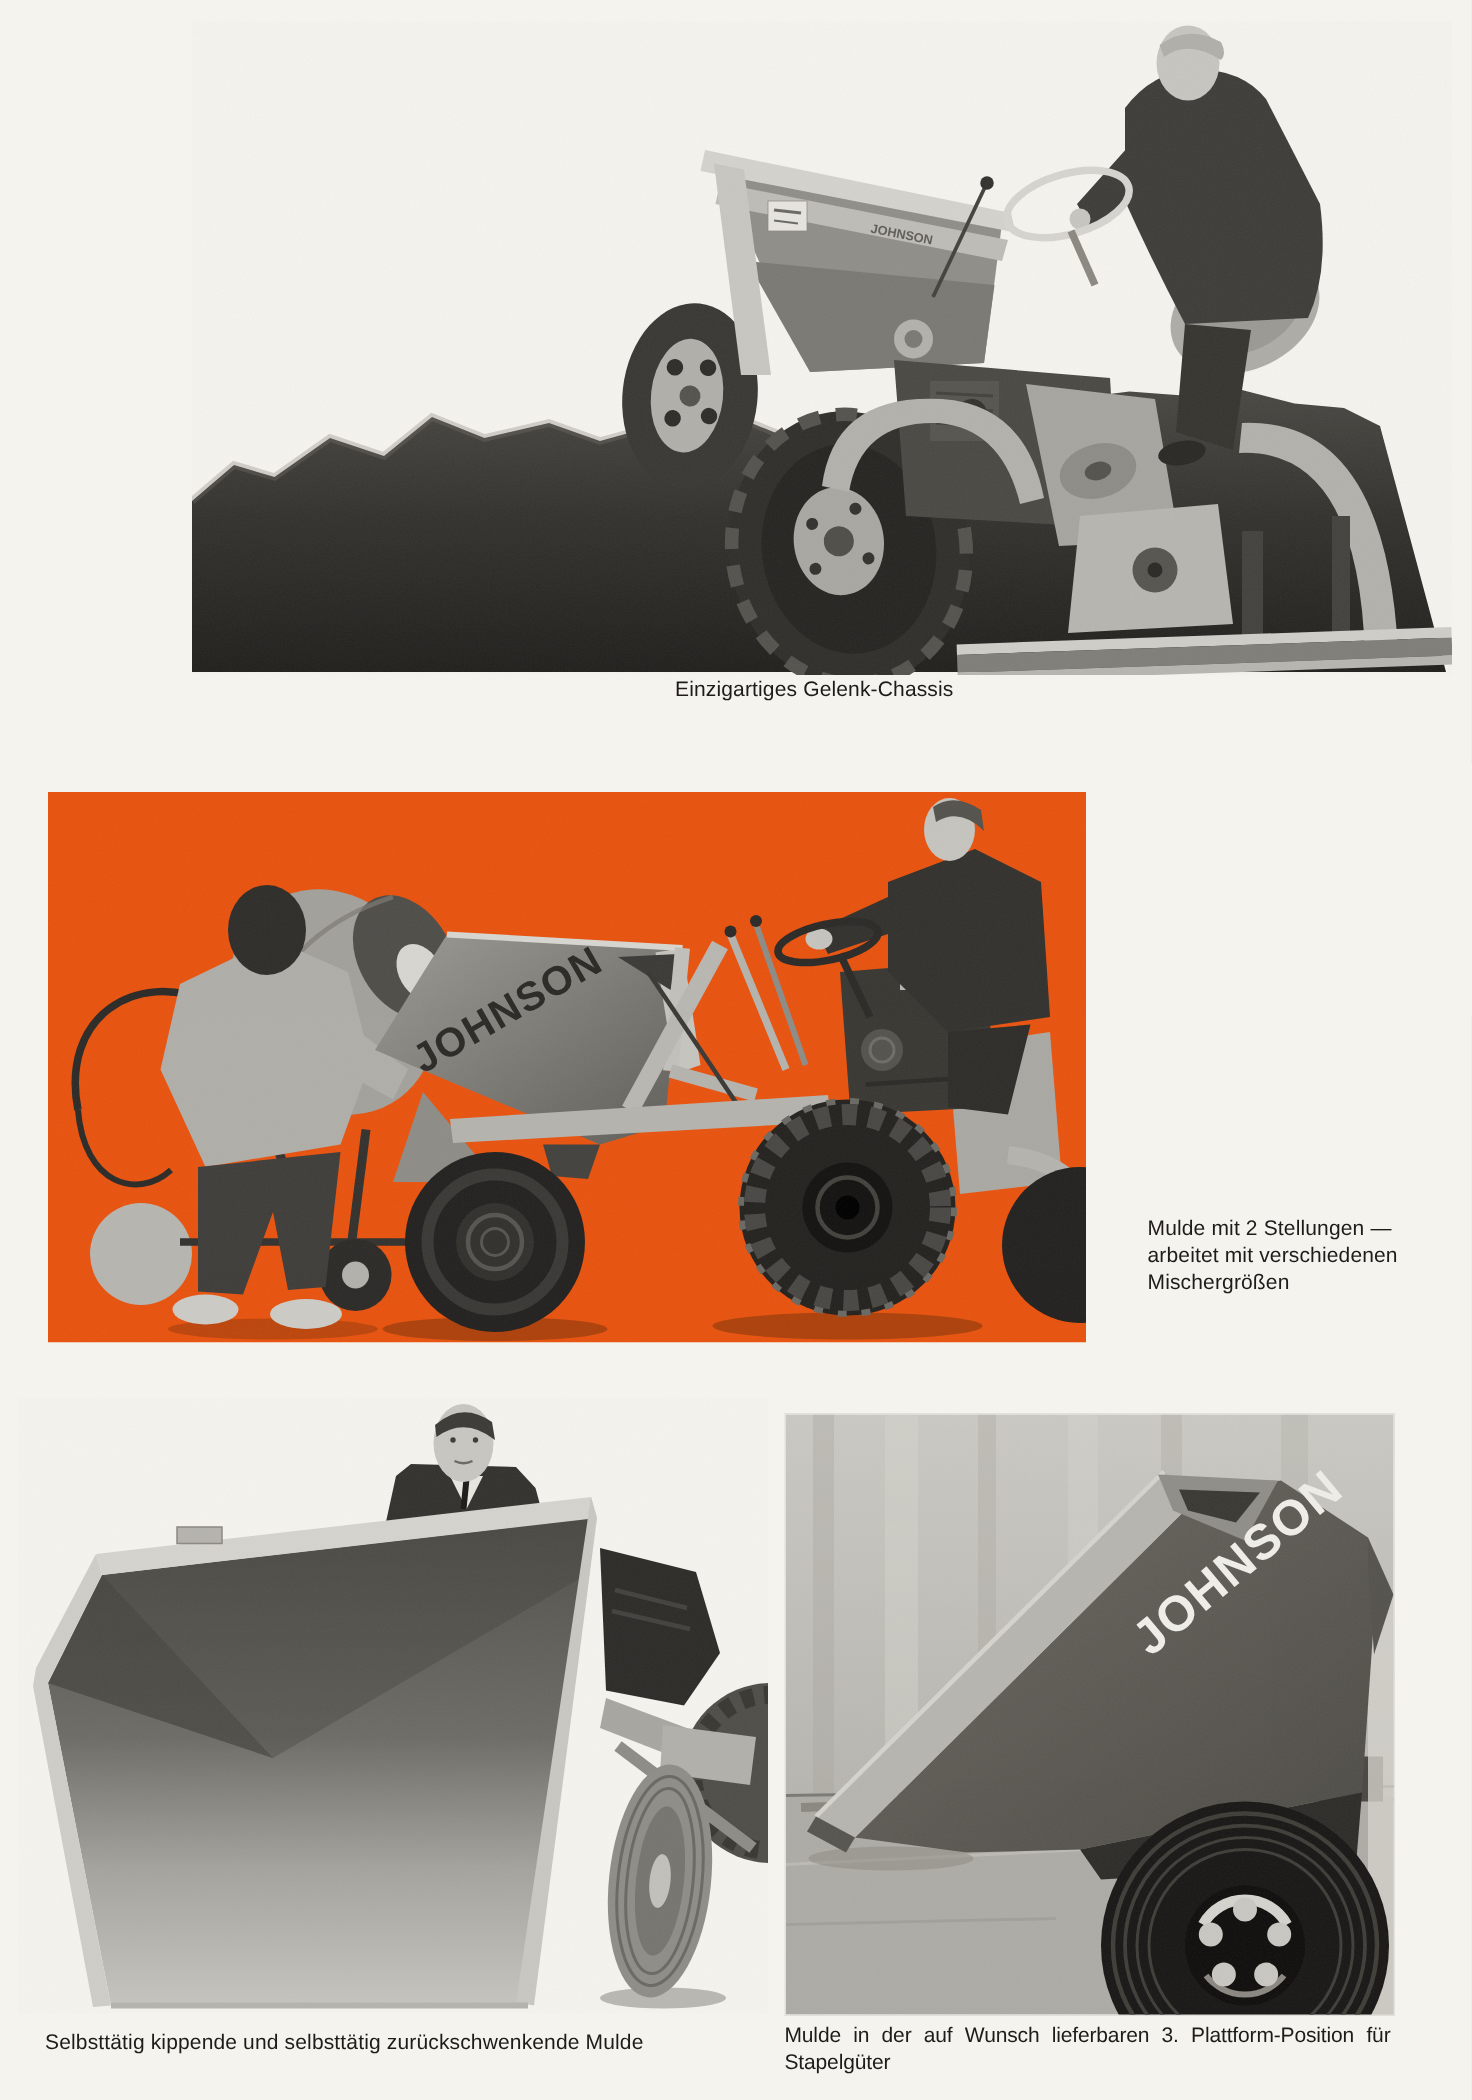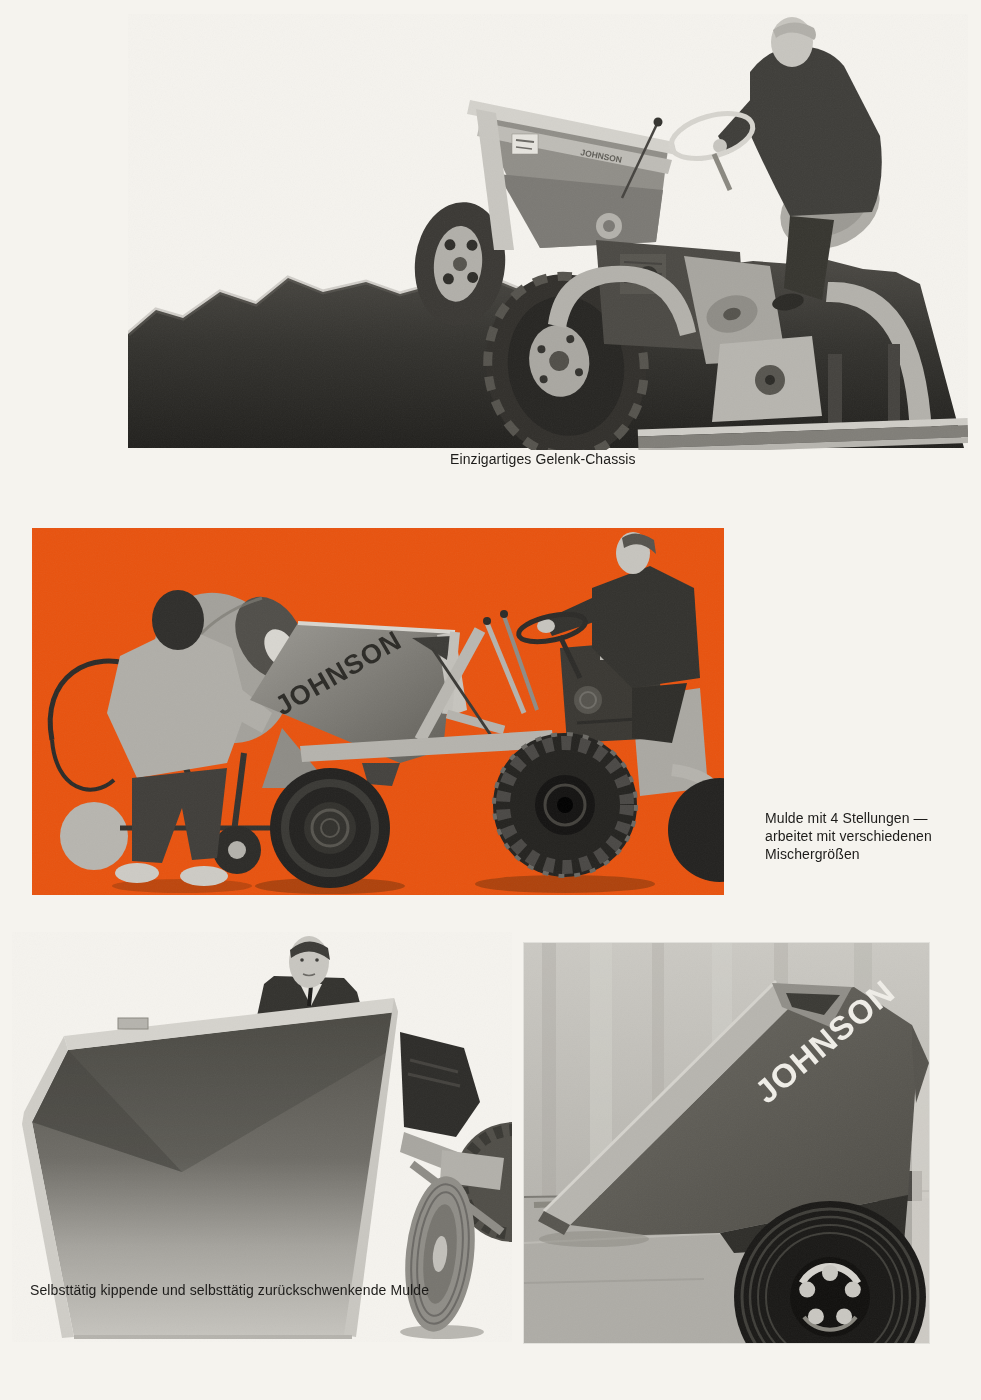--- a/index.html
+++ b/index.html
@@ -215,21 +215,21 @@
         <circle r="71" fill="none" stroke="#6b6964" stroke-width="4" stroke-dasharray="6 10"></circle>
         <circle r="30" fill="#141312"></circle>
         <circle r="20" fill="none" stroke="#44423d" stroke-width="3"></circle>
         <circle r="8" fill="#000000"></circle>
       </g>
     </g>
     <rect width="692" height="367" filter="url(#m-noise)" opacity="0.05"></rect>
   </svg>
 
   <div class="caption block" style="left:765px;top:809px;">
-    <div>Mulde mit 4 Stellungen —</div>
+    <div>Mulde mit 2 Stellungen —</div>
     <div>arbeitet mit verschiedenen</div>
     <div>Mischergrößen</div>
   </div>
 
   <svg class="photo" style="left:12px;top:932px;" width="500" height="410" viewBox="0 0 500 410" xmlns="http://www.w3.org/2000/svg">
     <defs>
       <linearGradient id="l-int" x1="0" y1="0" x2="0" y2="1">
         <stop offset="0" stop-color="#514f49"></stop>
           <stop offset="0.45" stop-color="#6e6c66"></stop>
         <stop offset="0.72" stop-color="#a5a39d"></stop>
@@ -356,16 +356,17 @@
         <circle cx="0" cy="-24" r="8" fill="#c9c7c1"></circle>
         <circle cx="22.8" cy="-7.4" r="8" fill="#c9c7c1"></circle>
         <circle cx="14.1" cy="19.4" r="8" fill="#c9c7c1"></circle>
         <circle cx="-14.1" cy="19.4" r="8" fill="#c9c7c1"></circle>
         <circle cx="-22.8" cy="-7.4" r="8" fill="#c9c7c1"></circle>
       </g>
     </g>
     <rect width="405" height="400" filter="url(#r-noise)" opacity="0.06"></rect>
   </svg>
 
-  <div class="caption" style="left:30px;top:1281px;">Selbsttätig kippende und selbsttätig zurückschwenkende Mulde</div>
-
+  <div class="caption" style="left:30px;top:1352px;">Selbsttätig kippende und selbsttätig zurückschwenkende Mulde</div>
+
+  <div class="caption block justified" style="left:523px;top:1347px;width:404px;letter-spacing:-0.1px;">Mulde in der auf Wunsch lieferbaren 3. Plattform-Position für Stapelgüter</div>
 
 </div>
 
 </body></html>

